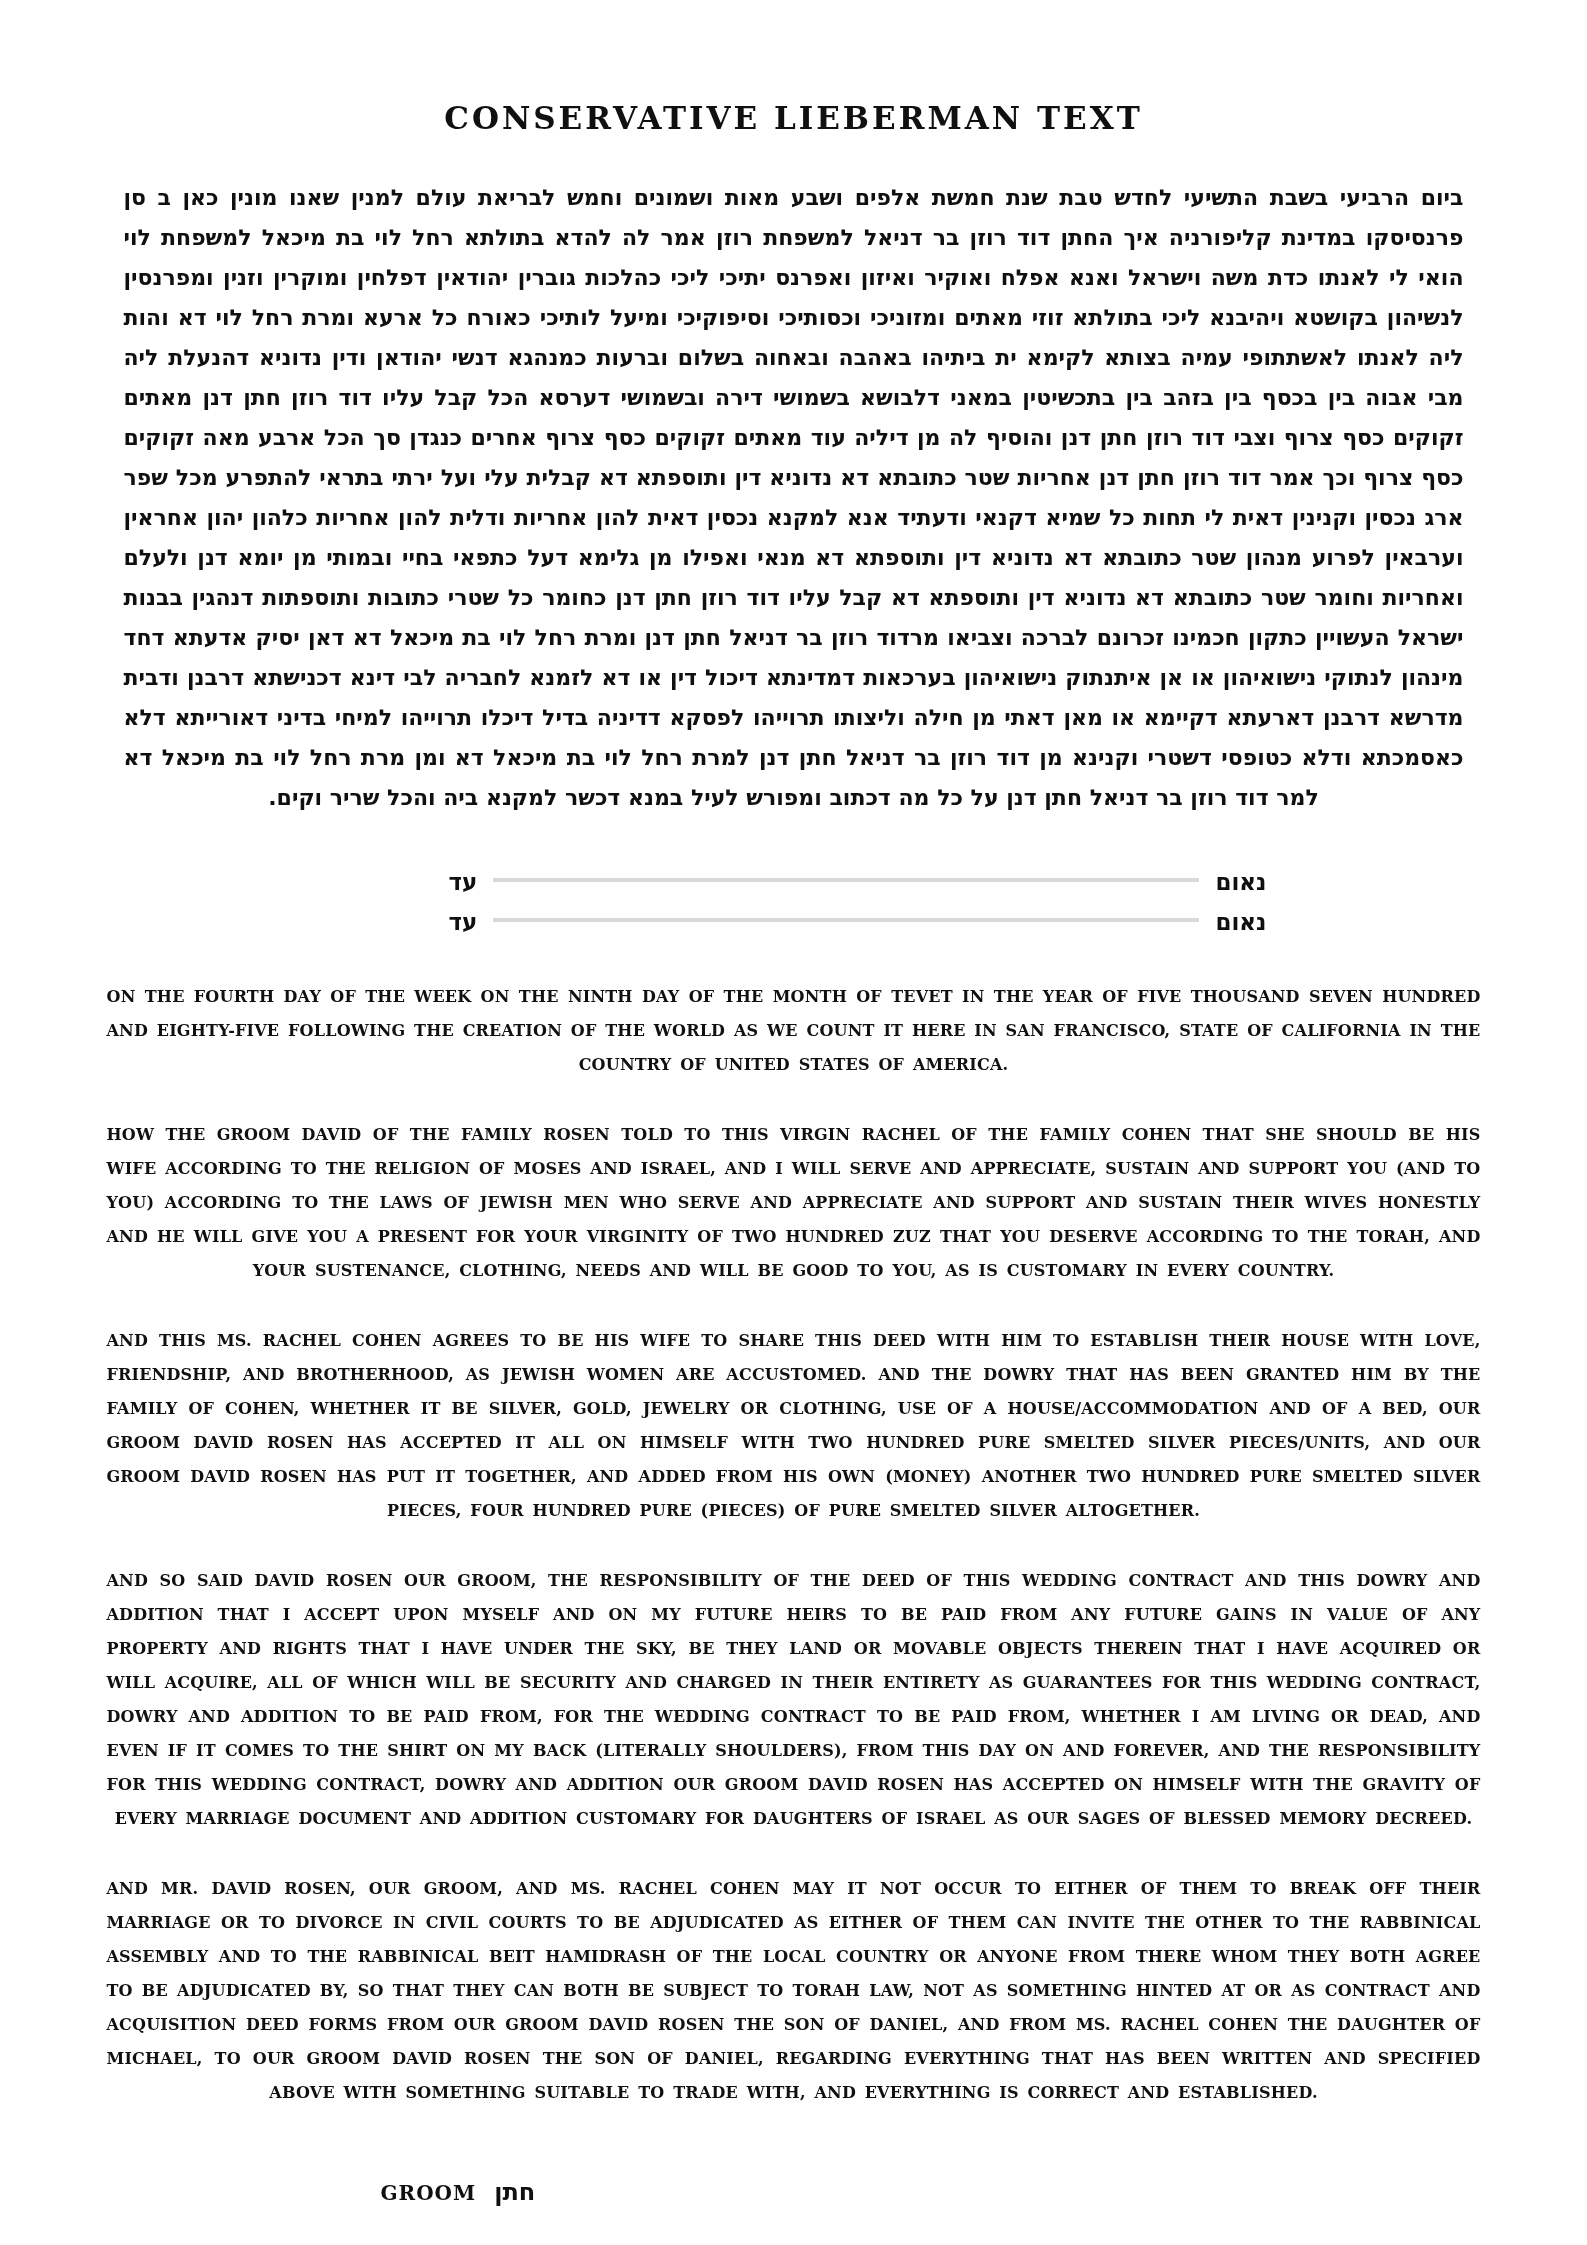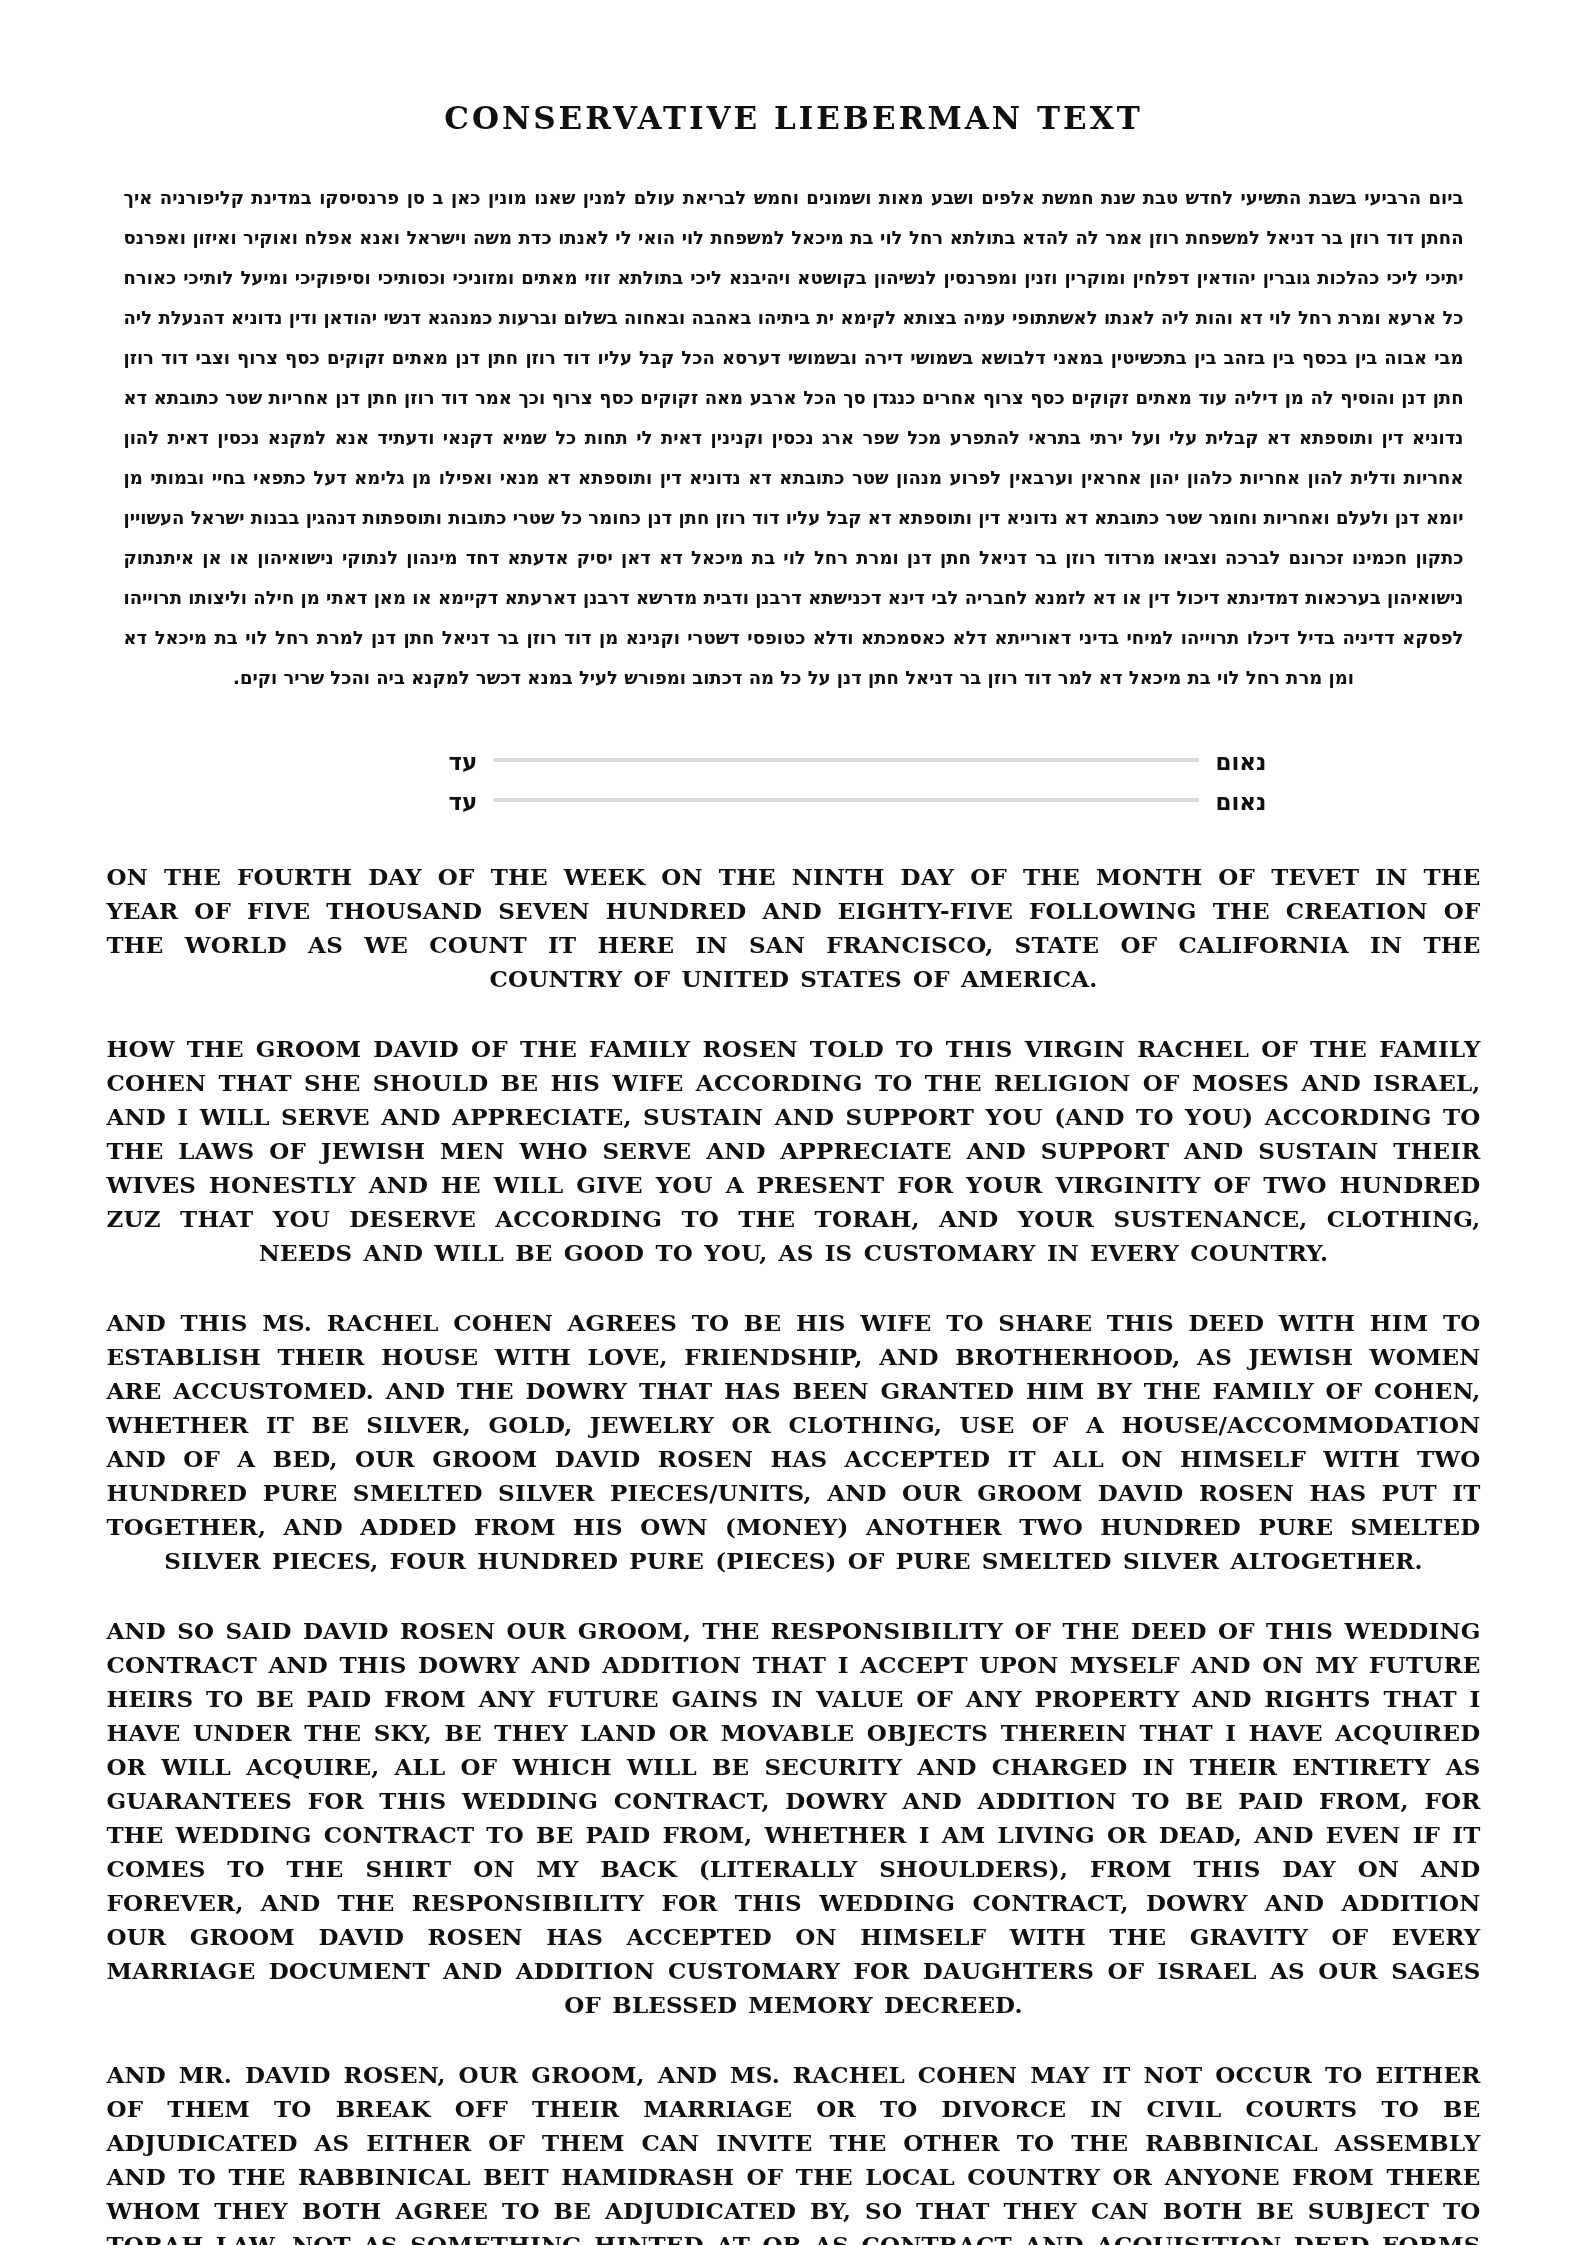--- a/index.html
+++ b/index.html
@@ -21,21 +21,21 @@
     font-size:31px;
     letter-spacing:3px;
   }
   .hebrew-para {
     margin:42px 63px 12px 63px;
     direction:rtl;
     text-align:justify;
     text-align-last:center;
     font-family:"DejaVu Sans", sans-serif;
     font-weight:700;
-    font-size:18px;
+    font-size:22px;
     line-height:40px;
   }
   .witness-block {
     margin:44px 0 0 388px;
     width:818px;
   }
   .witness-row {
     display:flex;
     align-items:center;
     height:40px;
@@ -56,21 +56,21 @@
   }
   .english-block {
     margin:38px 46px 0 46px;
   }
   .english-block p {
     margin:0 0 36px 0;
     text-align:justify;
     text-align-last:center;
     font-family:"DejaVu Serif", serif;
     font-weight:700;
-    font-size:23px;
+    font-size:16px;
     line-height:34px;
     word-spacing:3px;
     letter-spacing:0.2px;
   }
   .english-block p:last-child { margin-bottom:8px; }
   .signature-block {
     margin:46px 0 0 320px;
     width:886px;
   }
   .signature-row {

